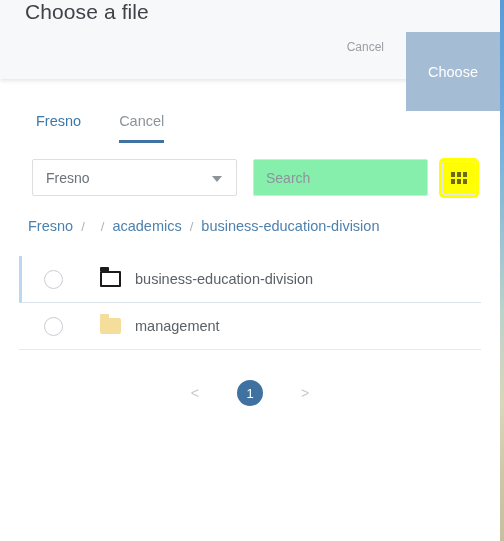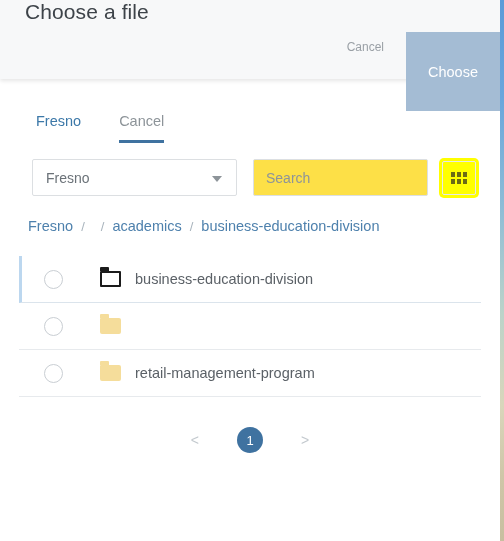--- a/index.html
+++ b/index.html
@@ -142,21 +142,21 @@
     height: 0;
     border-left: 5px solid transparent;
     border-right: 5px solid transparent;
     border-top: 6px solid #8d9499;
   }
   .search-box {
     width: 175px;
     height: 37px;
     border: 1px solid #dcdfe2;
     border-radius: 2px;
-    background: #fde047;
+    background: #86efac;
     margin-left: 16px;
     display: flex;
     align-items: center;
   }
   .search-input {
     border: 0;
     outline: 0;
     background: transparent;
     font-family: "Liberation Sans", sans-serif;
     font-size: 14px;
@@ -361,28 +361,24 @@
 
     <div class="file-row selected">
       <span class="radio"></span>
       <span class="folder outline"></span>
       <span class="file-name">business-education-division</span>
     </div>
 
     <div class="file-row">
       <span class="radio"></span>
       <span class="folder filled"></span>
-    </div>
-
-
-    <div class="file-row">
-      <span class="radio"></span>
-      <span class="folder filled"></span>
-      <span class="file-name">retail-management-program</span>
-    </div>
+      <span class="file-name">management</span>
+    </div>
+
+
 
   </div>
 
   <div class="pagination">
     <span class="page-arrow">&lt;</span>
     <span class="page-current">1</span>
     <span class="page-arrow">&gt;</span>
   </div>
 
 </div>

